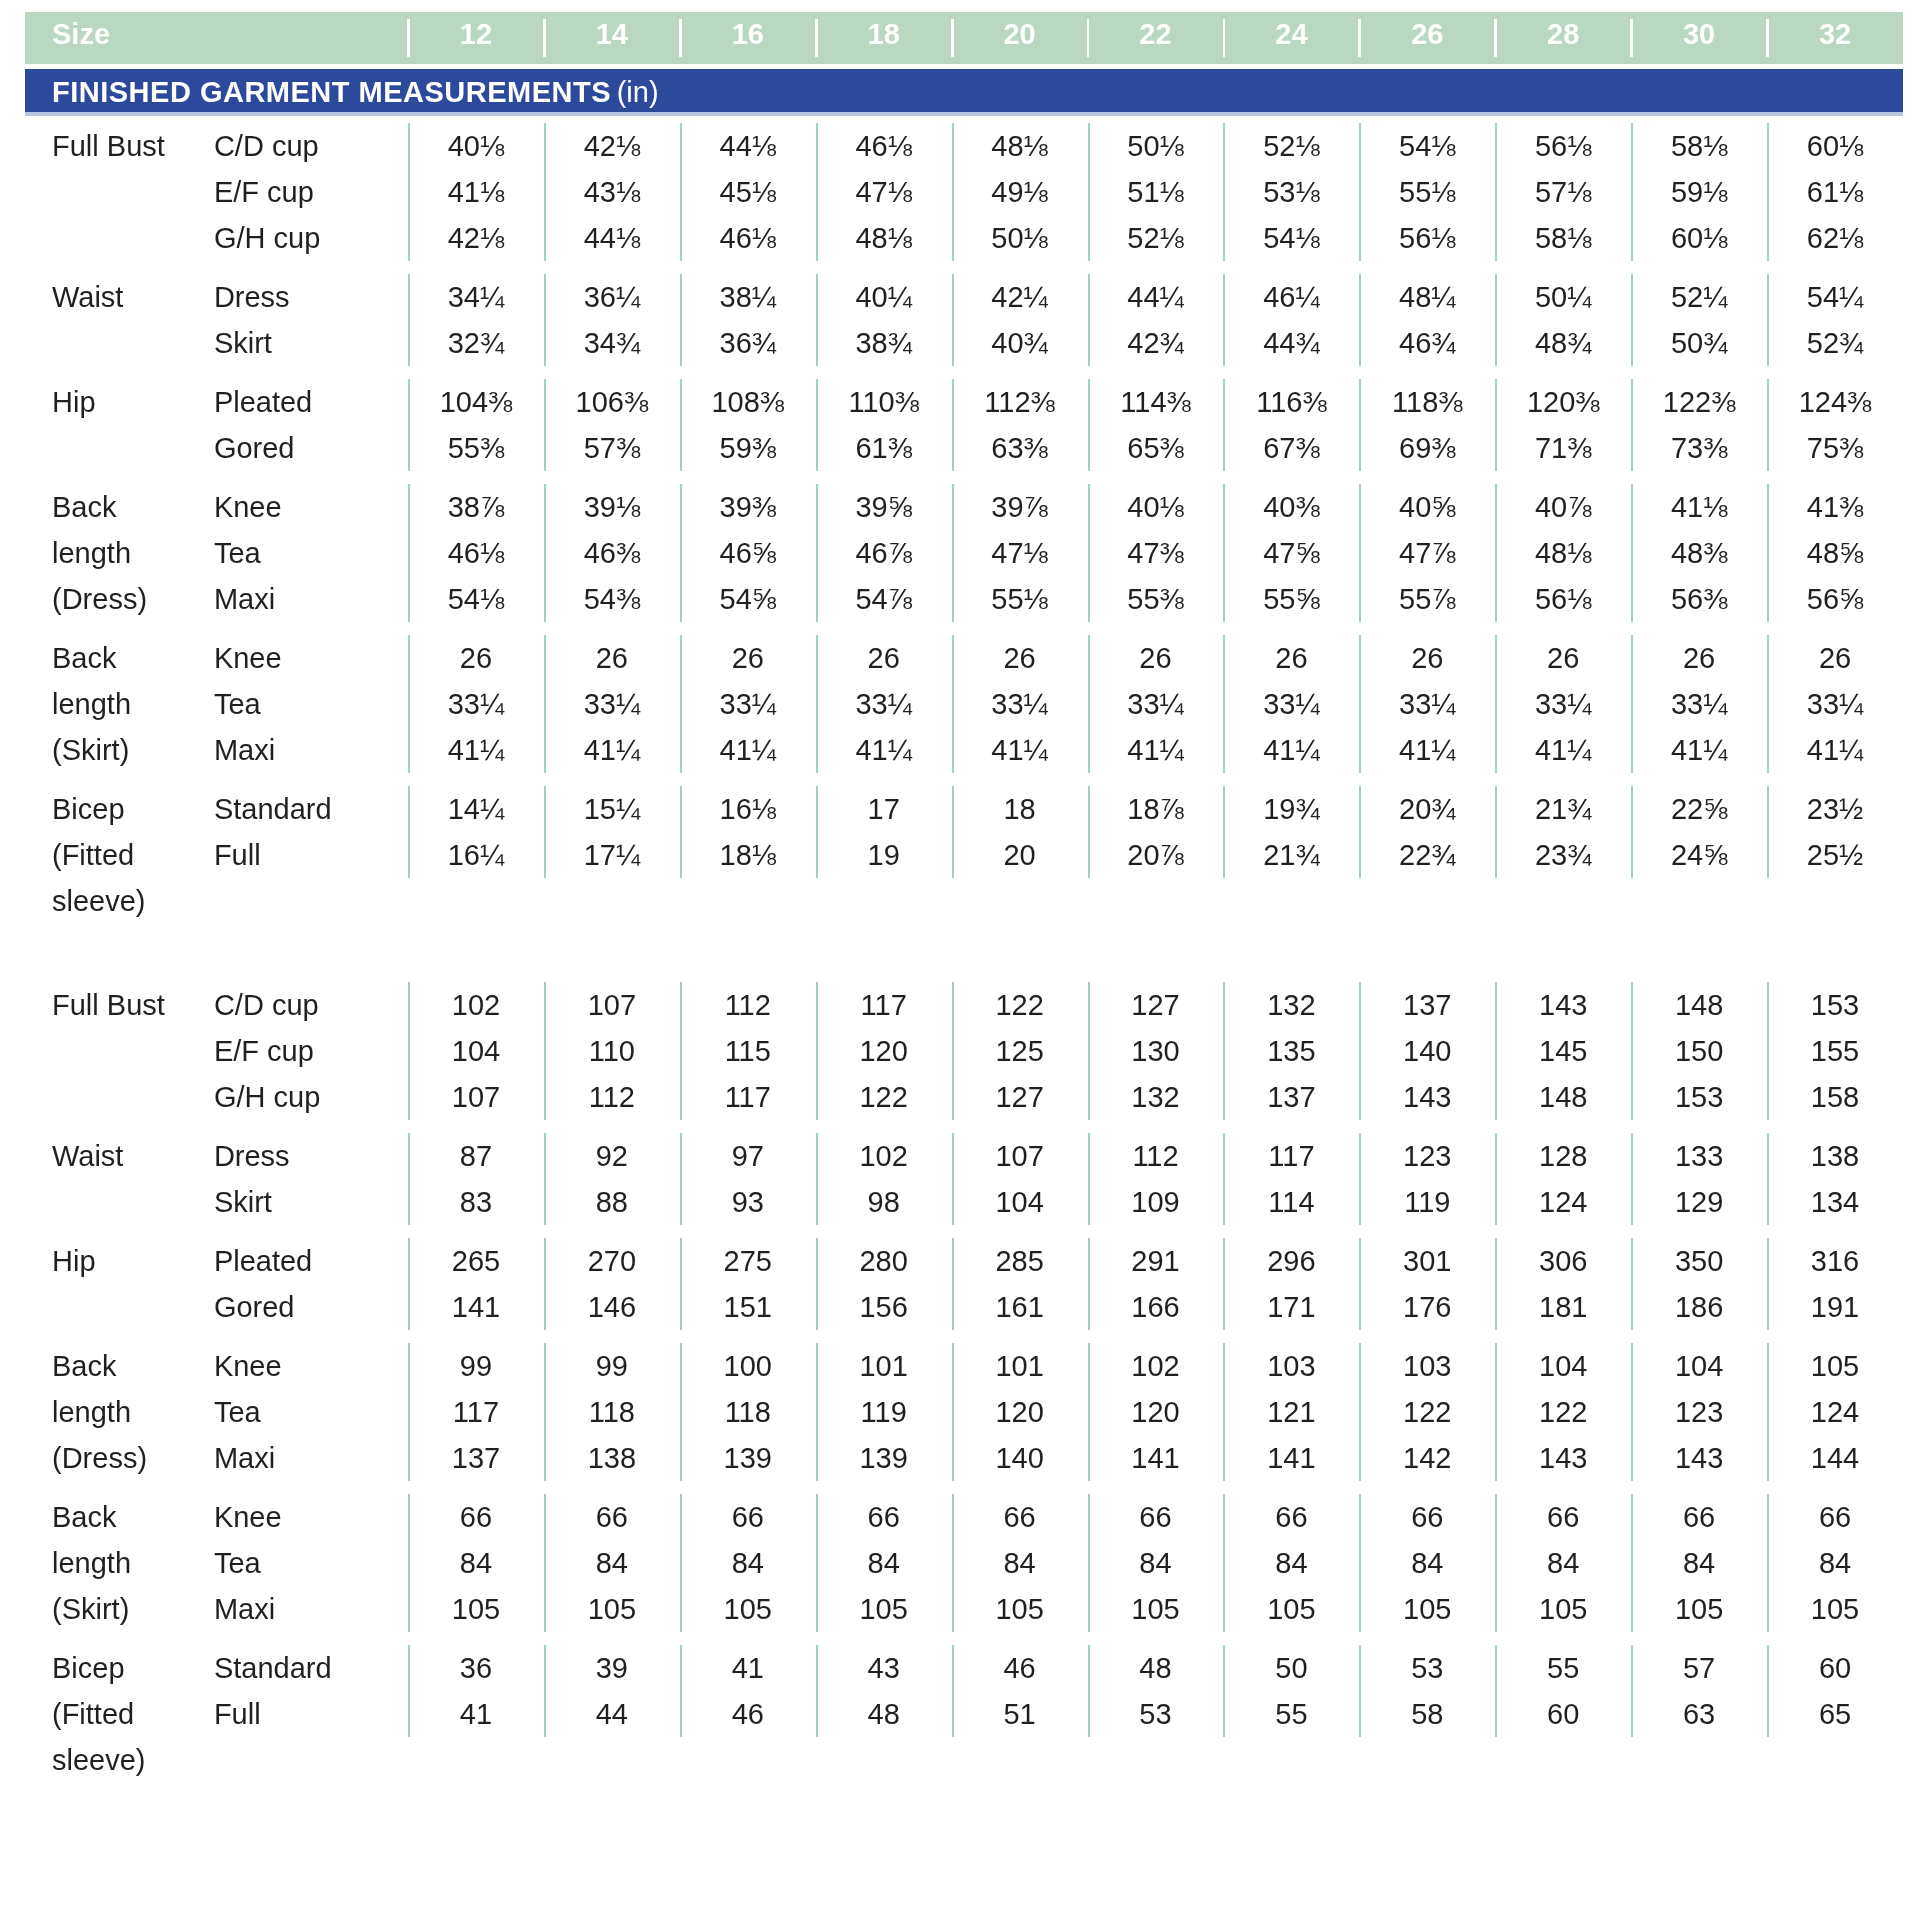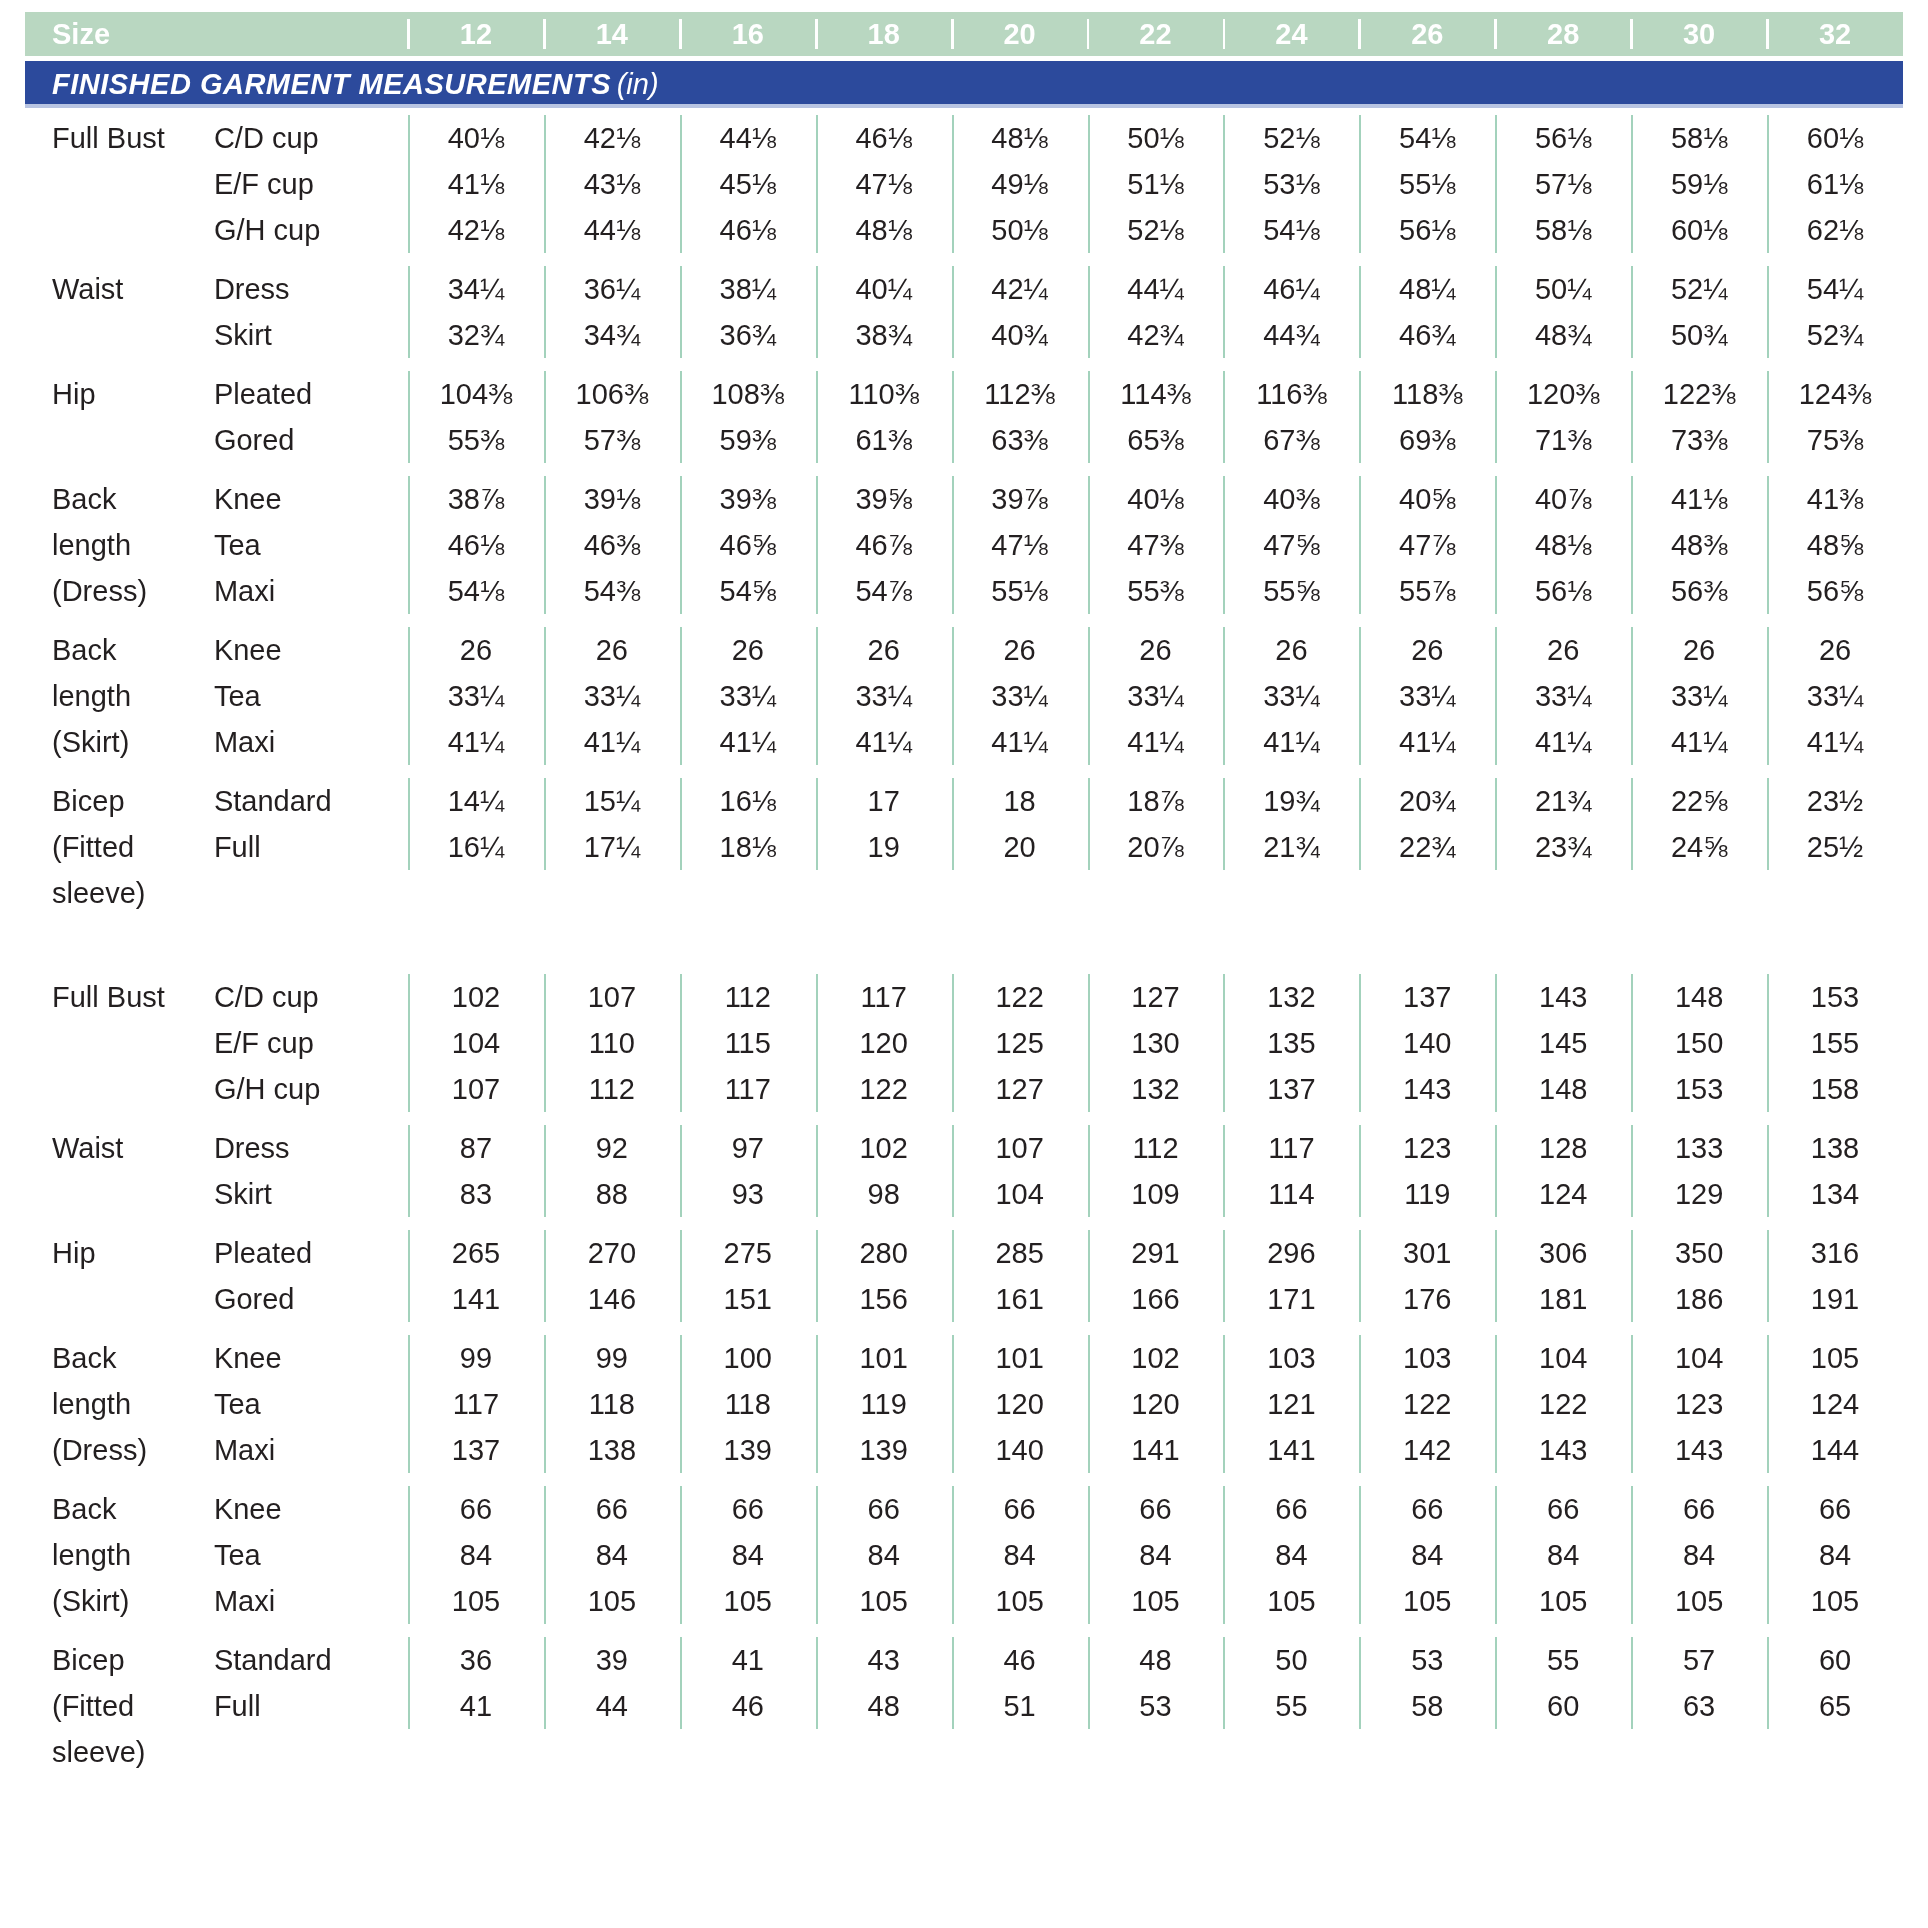--- a/index.html
+++ b/index.html
@@ -13,40 +13,40 @@
   *{box-sizing:border-box;}
   html,body{margin:0;padding:0;}
   body{
     width:1928px;height:1928px;background:#ffffff;
     font-family:"Liberation Sans", sans-serif;color:var(--text);
   }
   .sheet{padding:12px 25px 0 25px;}
   
   .size-bar{
     display:grid;grid-template-columns:var(--cols);
-    height:44px;background:var(--header-green);align-items:stretch;
+    height:52px;background:var(--header-green);align-items:stretch;
   }
   .szlabel{
     grid-column:1 / 3;color:#ffffff;font-weight:700;font-size:29px;
     line-height:44px;padding-left:27px;
   }
   .szc{
     position:relative;text-align:center;color:#ffffff;font-weight:700;
     font-size:29px;line-height:44px;
   }
   .szc::before{
     content:"";position:absolute;left:-0.9px;top:6.6px;bottom:6.6px;width:2.8px;
     background:#ffffff;
   }
   
   .section-bar{
     margin-top:4.7px;height:47px;background:var(--header-blue);
     border-bottom:4.7px solid var(--underline-blue);
     color:#ffffff;line-height:47px;padding-left:27px;
-    font-size:29px;font-weight:700;letter-spacing:0.5px;white-space:nowrap;font-style:italic;
+    font-size:29px;font-weight:700;letter-spacing:0.5px;white-space:nowrap;
   }
   .section-bar .unit{font-weight:400;letter-spacing:0;margin-left:5.6px;}
   .section + .section{margin-top:51px;}
   .groups{padding-top:7px;}
   
   .group{
     position:relative;display:grid;grid-template-columns:var(--cols);
     grid-auto-rows:46px;margin-bottom:13px;
   }
   .vlines{

